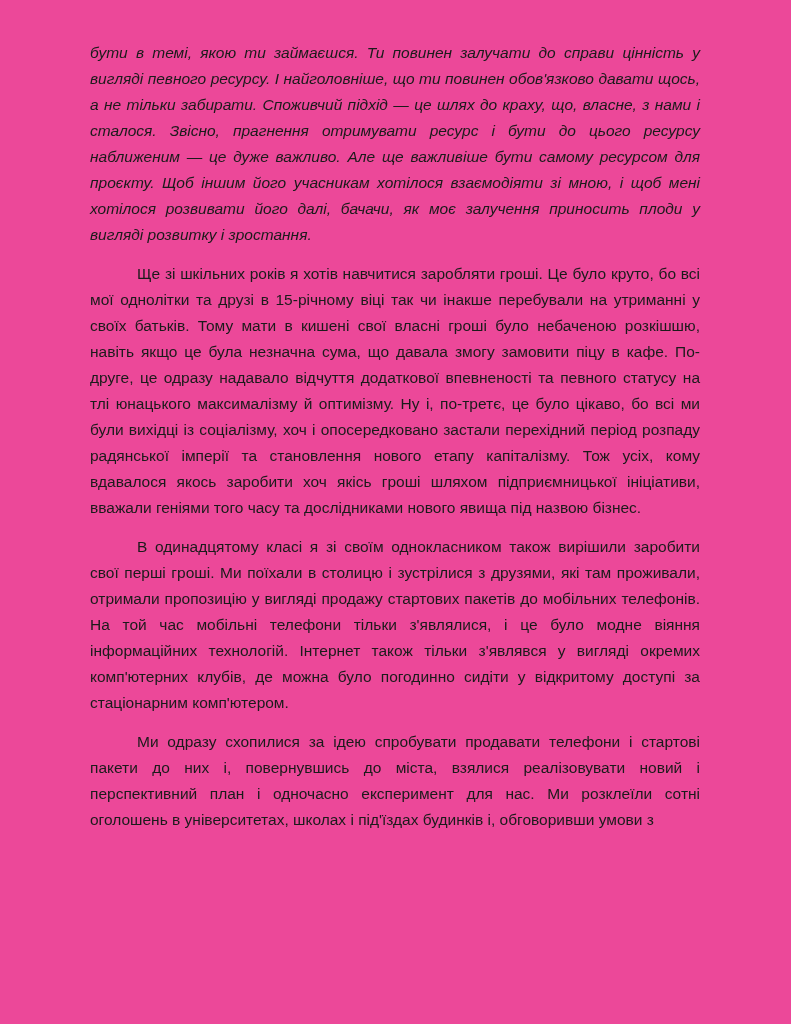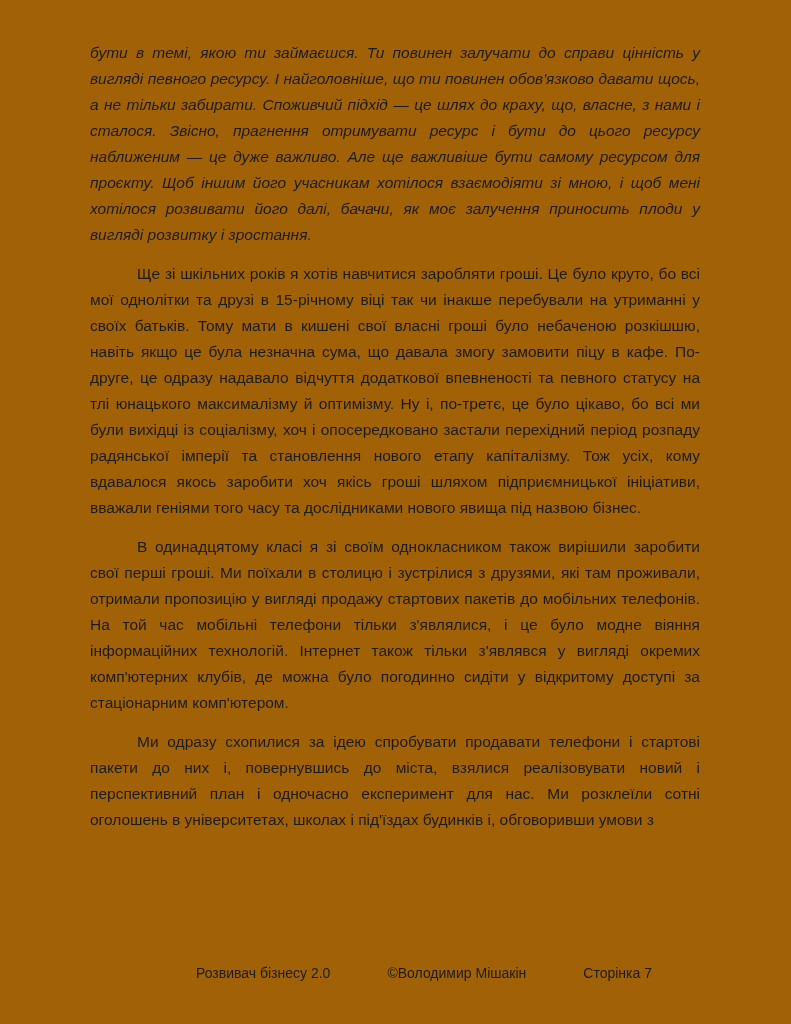--- a/index.html
+++ b/index.html
@@ -4,21 +4,21 @@
 <style>
   html, body {
     margin: 0;
     padding: 0;
     background: #ffffff;
   }
   .page {
     position: relative;
     width: 791px;
     height: 1024px;
-    background: #a16207;
+    background: #ec4899;
     overflow: hidden;
     font-family: "Liberation Sans", sans-serif;
     color: #1b1b1b;
   }
   .content {
     position: absolute;
     top: 0;
     left: 90px;
     right: 91px;
     padding-top: 40px;
@@ -71,18 +71,13 @@
     <p class="para continuation">бути в темі, якою ти займаєшся. Ти повинен залучати до справи цінність у вигляді певного ресурсу. І найголовніше, що ти повинен обов'язково давати щось, а не тільки забирати. Споживчий підхід — це шлях до краху, що, власне, з нами і сталося. Звісно, прагнення отримувати ресурс і бути до цього ресурсу наближеним — це дуже важливо. Але ще важливіше бути самому ресурсом для проєкту. Щоб іншим його учасникам хотілося взаємодіяти зі мною, і щоб мені хотілося розвивати його далі, бачачи, як моє залучення приносить плоди у вигляді розвитку і зростання.</p>
 
 
     <p class="para indent">Ще зі шкільних років я хотів навчитися заробляти гроші. Це було круто, бо всі мої однолітки та друзі в 15-річному віці так чи інакше перебували на утриманні у своїх батьків. Тому мати в кишені свої власні гроші було небаченою розкішшю, навіть якщо це була незначна сума, що давала змогу замовити піцу в кафе. По-друге, це одразу надавало відчуття додаткової впевненості та певного статусу на тлі юнацького максималізму й оптимізму. Ну і, по-третє, це було цікаво, бо всі ми були вихідці із соціалізму, хоч і опосередковано застали перехідний період розпаду радянської імперії та становлення нового етапу капіталізму. Тож усіх, кому вдавалося якось заробити хоч якісь гроші шляхом підприємницької ініціативи, вважали геніями того часу та дослідниками нового явища під назвою бізнес.</p>
 
     <p class="para indent">В одинадцятому класі я зі своїм однокласником також вирішили заробити свої перші гроші. Ми поїхали в столицю і зустрілися з друзями, які там проживали, отримали пропозицію у вигляді продажу стартових пакетів до мобільних телефонів. На той час мобільні телефони тільки з'являлися, і це було модне віяння інформаційних технологій. Інтернет також тільки з'являвся у вигляді окремих комп'ютерних клубів, де можна було погодинно сидіти у відкритому доступі за стаціонарним комп'ютером.</p>
 
     <p class="para indent">Ми одразу схопилися за ідею спробувати продавати телефони і стартові пакети до них і, повернувшись до міста, взялися реалізовувати новий і перспективний план і одночасно експеримент для нас. Ми розклеїли сотні оголошень в університетах, школах і під'їздах будинків і, обговоривши умови з</p>
   </div>
 
-  <div class="footer">
-    <span>Розвивач бізнесу 2.0</span>
-    <span>©Володимир Мішакін</span>
-    <span>Сторінка 7</span>
-  </div>
 </div>
 
 </body></html>

